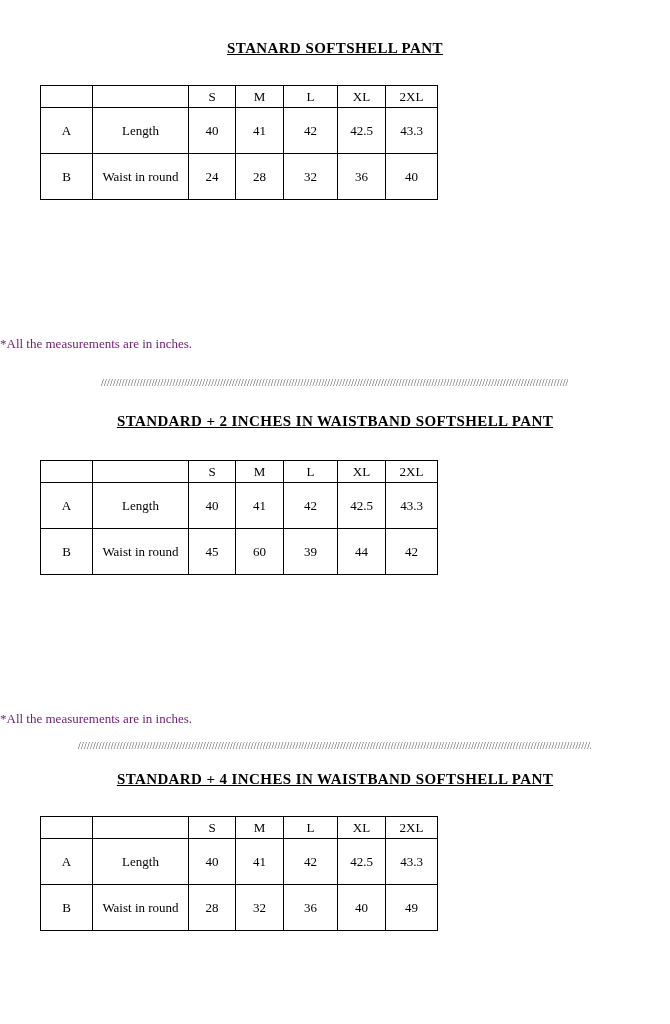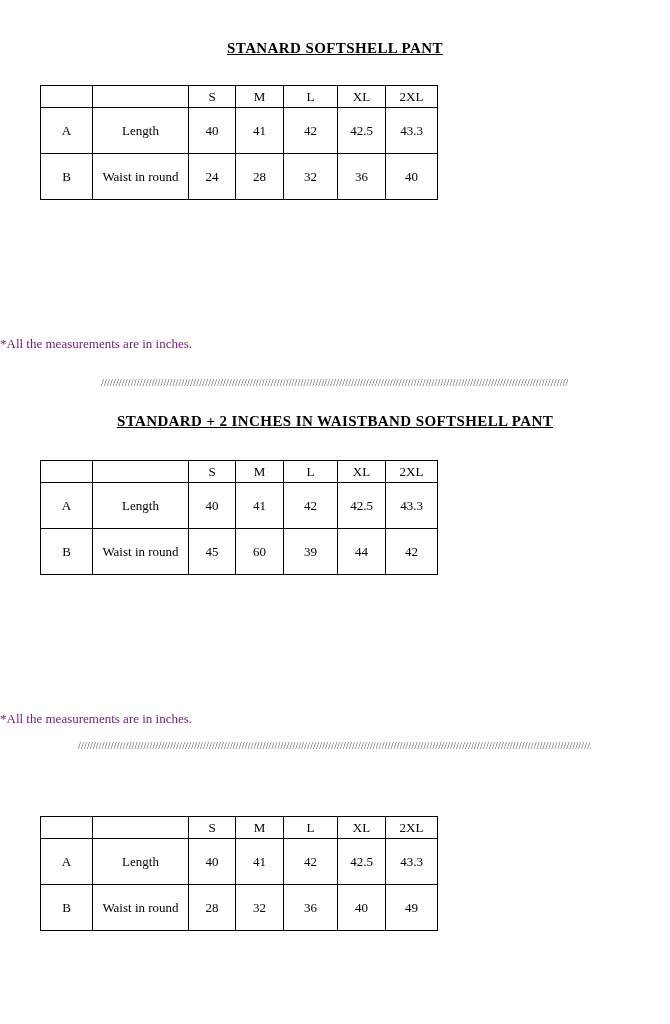--- a/index.html
+++ b/index.html
@@ -167,20 +167,21 @@
         <td>39</td>
         <td>44</td>
         <td>42</td>
       </tr>
     </tbody>
   </table>
 
   <div class="note note-2">*All the measurements are in inches.</div>
   <div class="divider divider-2">////////////////////////////////////////////////////////////////////////////////////////////////////////////////////////////////////////////////////////////////////////////////////////////////////////////</div>
 
+  <div class="title title-3">STANDARD + 4 INCHES IN WAISTBAND SOFTSHELL PANT</div>
 
   <table class="size-table tbl-3">
     <colgroup>
       <col class="col-key">
         <col class="col-label">
         <col class="col-s">
         <col class="col-m">
         <col class="col-l">
         <col class="col-xl">
         <col class="col-2xl">

